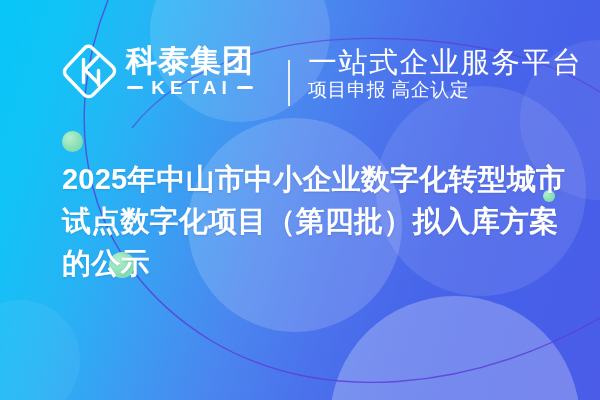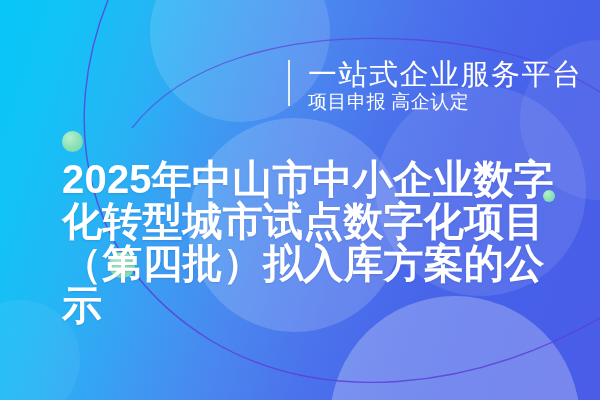--- a/index.html
+++ b/index.html
@@ -142,39 +142,38 @@
     left: 308px; top: 46px;
     width: 280px;
   }
   .tagline-main {
     color: #ffffff;
     font-size: 29px;
     font-weight: 400;
     letter-spacing: 1.5px;
     line-height: 1.15;
     white-space: nowrap;
-    margin-top: 12px;
   }
   .tagline-sub {
     color: #ffffff;
     font-family: "Liberation Serif", "DejaVu Serif", serif;
     font-size: 19px;
     font-weight: 400;
     letter-spacing: 0.5px;
     line-height: 1.2;
     white-space: nowrap;
   }
 
   
   .title {
     position: absolute;
     left: 62px; top: 158px;
     width: 520px;
     color: #ffffff;
-    font-size: 40px;
+    font-size: 29px;
     font-weight: 700;
     line-height: 42px;
     letter-spacing: 0.2px;
     text-shadow: 0 1px 2px rgba(30,60,140,0.18);
   }
 </style>
 </head>
 <body>
 
 <div id="banner">
@@ -190,20 +189,38 @@
     <path d="M 108 0 C 60 120 80 260 210 340 C 320 406 470 392 600 318" fill="none" stroke="#5B3FD8" stroke-width="1.4" opacity="0.85"></path>
     <path d="M 132 128 C 180 66 280 30 420 40 C 500 46 560 66 600 92" fill="none" stroke="#5B3FD8" stroke-width="1.3" opacity="0.7"></path>
   </svg>
 
   <div class="deco dot-green dot-g1"></div>
   <div class="deco dot-green dot-g2"></div>
   <div class="deco dot-green dot-g3"></div>
 
   <div class="header">
 
+    <div class="logo-block">
+      <svg class="logo-mark" viewBox="0 0 60 62">
+        <g fill="none" stroke="#ffffff" stroke-width="3.4" stroke-linecap="round" stroke-linejoin="round">
+          <path d="M30.5 6.5 L52.5 26.5 A6 6 0 0 1 52.6 35.4 L33 54.8 A6 6 0 0 1 24.3 54.8 L6.4 36.2 A6 6 0 0 1 6.4 27.4 L25.6 7.0 A6 6 0 0 1 30.5 6.5 Z"></path>
+          <path d="M23.5 19.5 L23.5 42.5"></path>
+          <path d="M37.5 17.0 L25.0 30.0 L38.5 43.5"></path>
+          <path d="M38.5 30.5 L38.5 45.0"></path>
+        </g>
+      </svg>
+      <div class="logo-words">
+        <div class="logo-cn">科泰集团</div>
+        <div class="logo-en-row">
+          <span class="logo-rule"></span>
+          <span class="logo-en">KETAI</span>
+          <span class="logo-rule"></span>
+        </div>
+      </div>
+    </div>
 
     <div class="divider"></div>
 
     <div class="tagline">
       <div class="tagline-main">一站式企业服务平台</div>
       <div class="tagline-sub">项目申报 高企认定</div>
     </div>
 
   </div>
 

